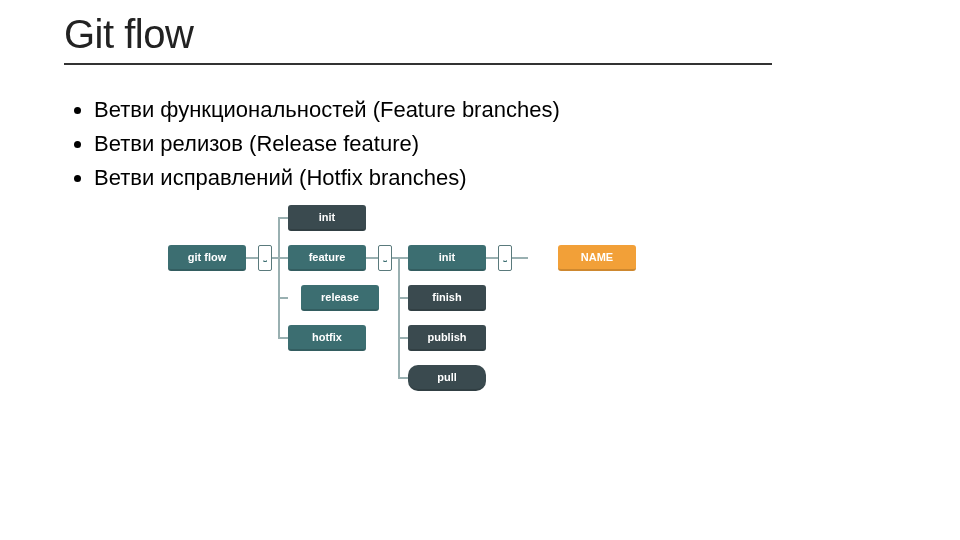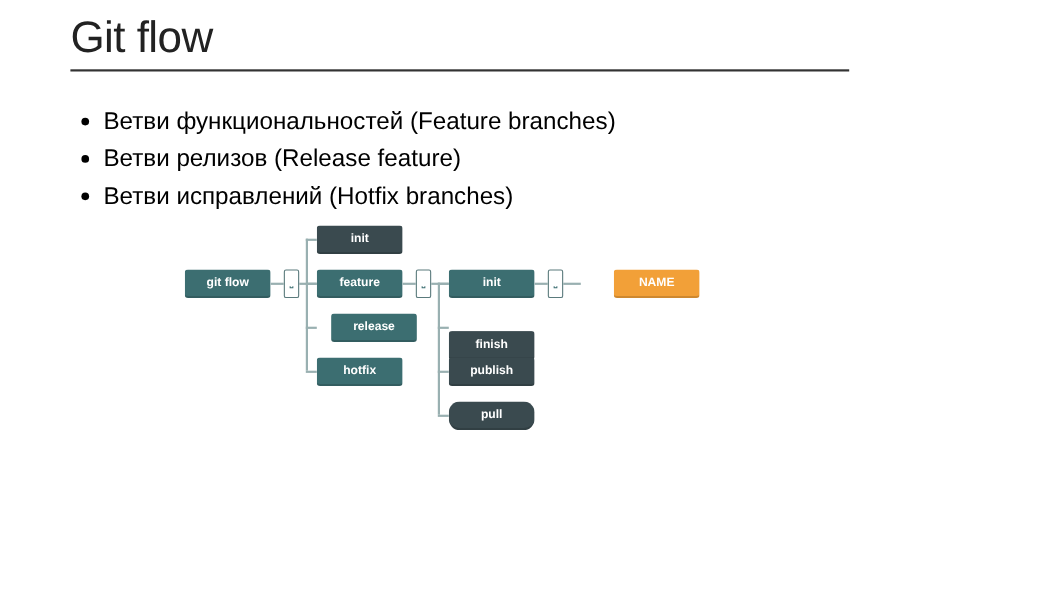--- a/index.html
+++ b/index.html
@@ -122,21 +122,21 @@
     <div class="white-node gap" style="left:100px; top:40px;">⎵</div>
 
     <div class="node charcoal" style="left:130px; top:0px;">init</div>
     <div class="node teal" style="left:130px; top:40px;">feature</div>
     <div class="node teal" style="left:130px; top:80px;margin-left:13px;">release</div>
     <div class="node teal" style="left:130px; top:120px;">hotfix</div>
 
     <div class="white-node gap" style="left:220px; top:40px;">⎵</div>
 
     <div class="node teal" style="left:250px; top:40px;">init</div>
-    <div class="node charcoal" style="left:250px; top:96px;">finish</div>
+    <div class="node charcoal" style="left:250px; top:80px;">finish</div>
     <div class="node charcoal" style="left:250px; top:120px;">publish</div>
     <div class="node charcoal" style="left:250px; top:160px;border-radius:10px;">pull</div>
 
     <div class="white-node gap" style="left:340px; top:40px;">⎵</div>
 
     <div class="node orange" style="left:370px; top:40px;margin-left:30px;">NAME</div>
 
     <div class="h-line" style="left:88px; top:52px; width:12px;"></div>
 
     <div class="h-line" style="left:114px; top:52px; width:16px;"></div>

